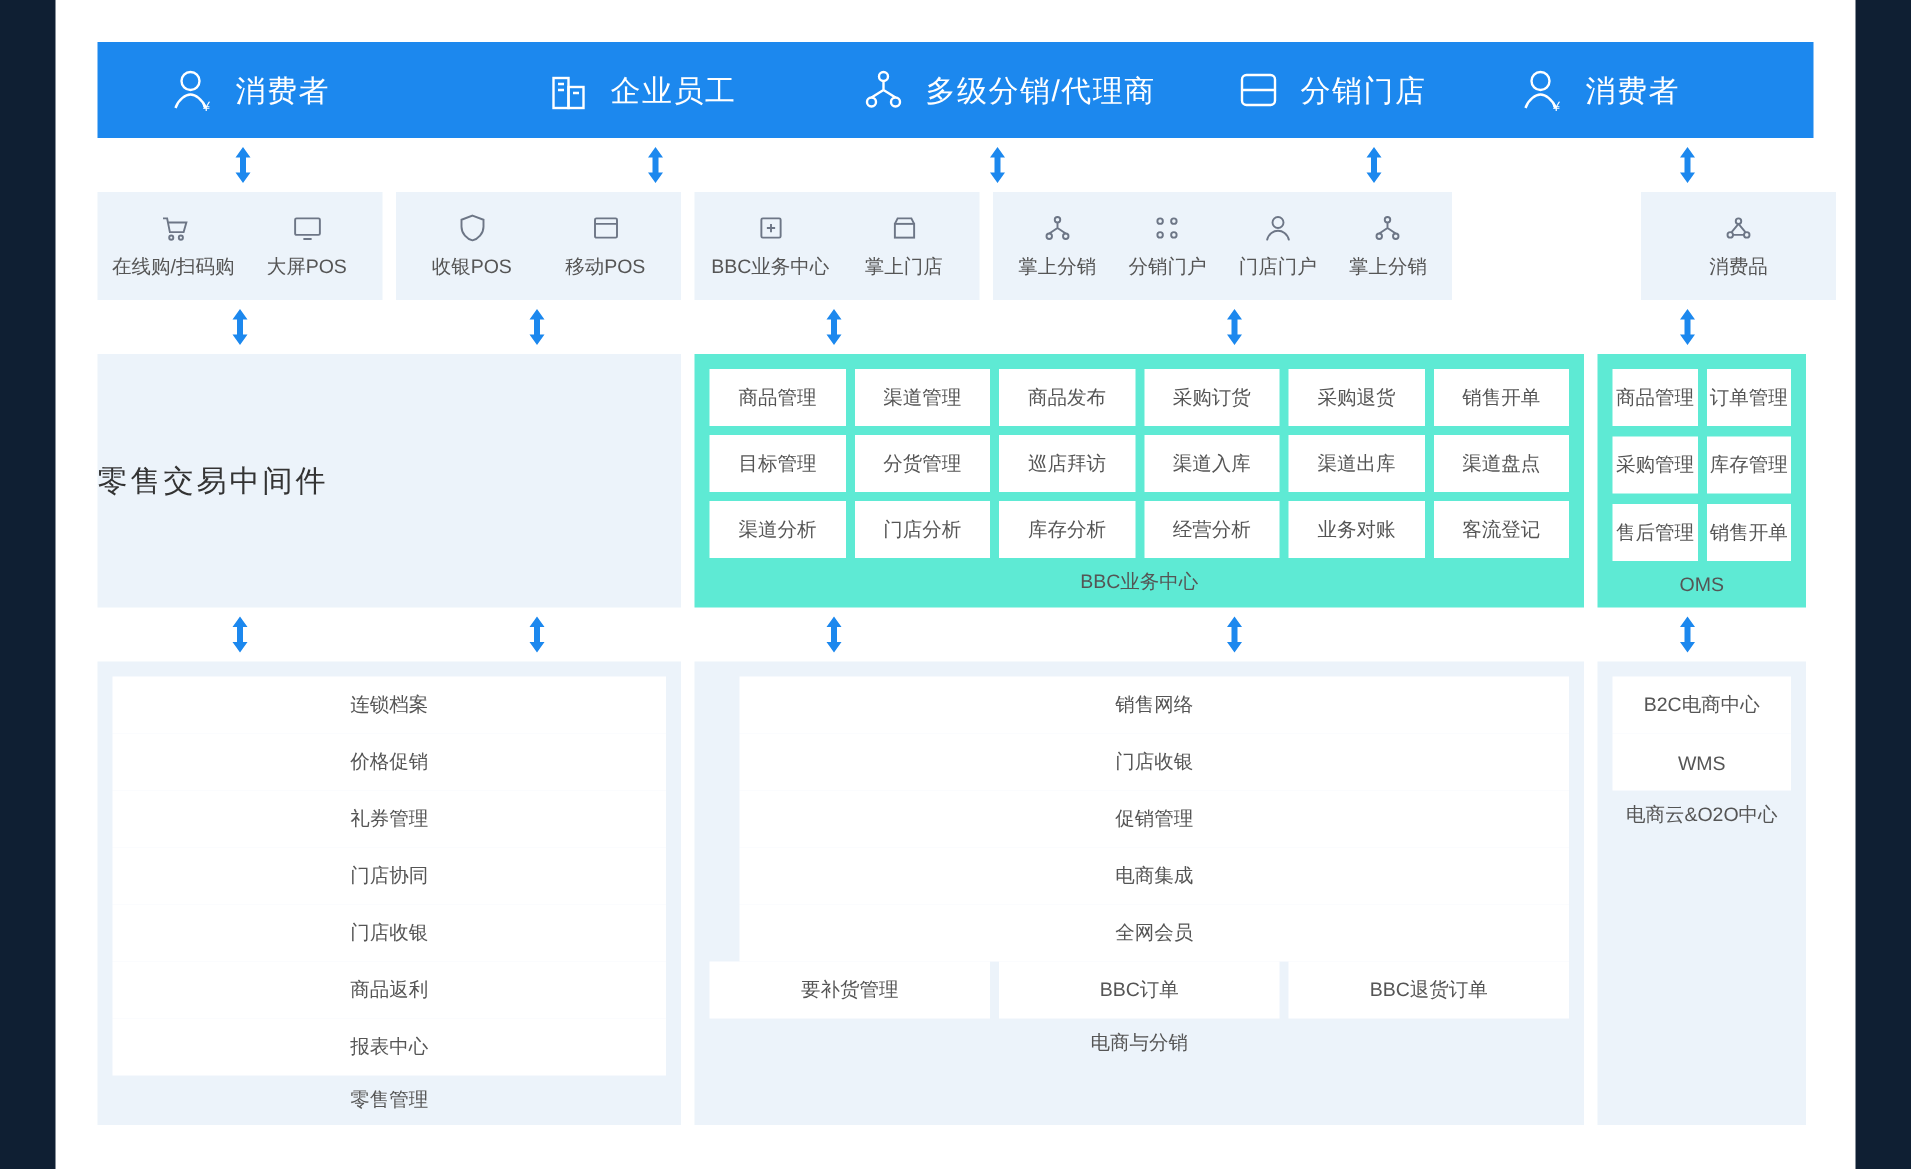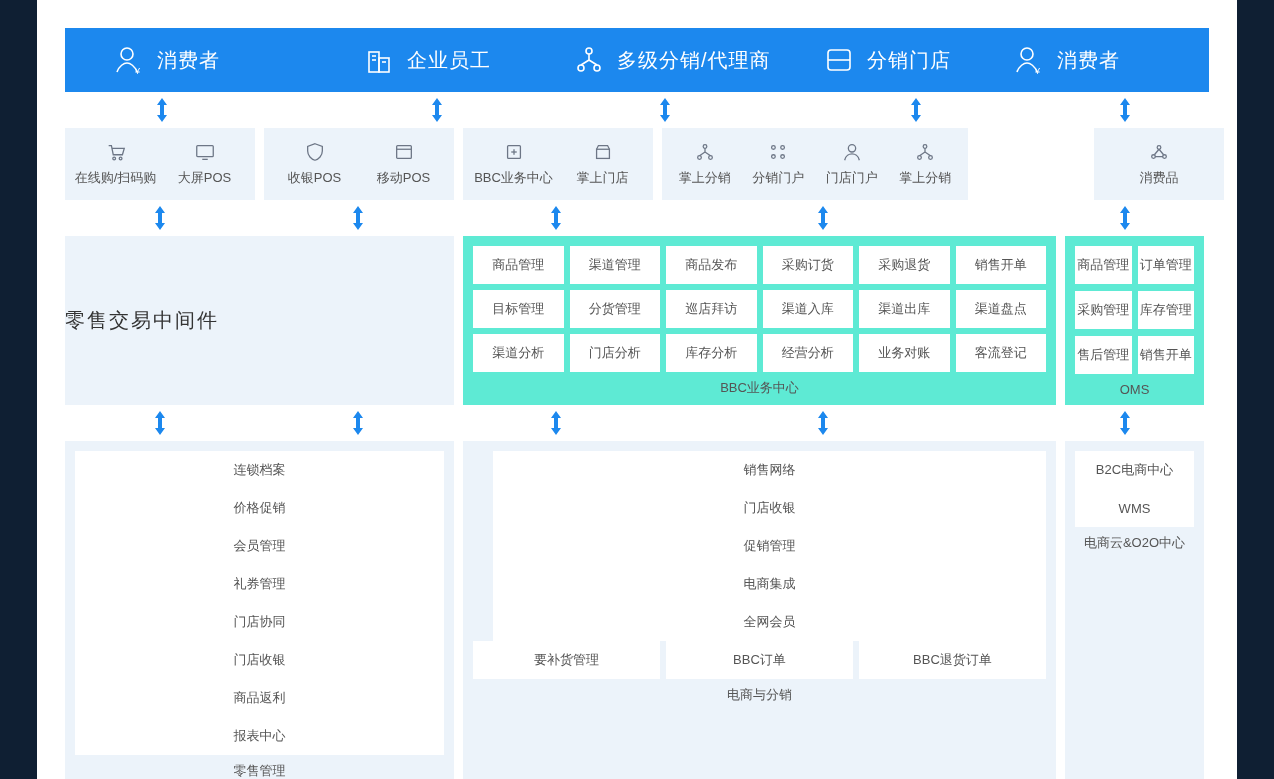--- a/index.html
+++ b/index.html
@@ -461,21 +461,20 @@
           <rect x="5" y="8" width="4" height="12" fill="#1c88ee"></rect>
         </svg>
       </span>
   </div>
 
   <div class="row-bottom">
     <div class="grid-block-bottom">
       <div class="cells c4" id="retail-cells">
           <div class="cell">连锁档案</div>
           <div class="cell">价格促销</div>
-          <div class="cell">会员管理</div>
           <div class="cell">礼券管理</div>
           <div class="cell">门店协同</div>
           <div class="cell">门店收银</div>
           <div class="cell">商品返利</div>
           <div class="cell">报表中心</div>
         </div>
       <div class="block-label">零售管理</div>
     </div>
     <div class="grid-block-bottom">
       <div class="cells c5wide" id="ecom-r1">

